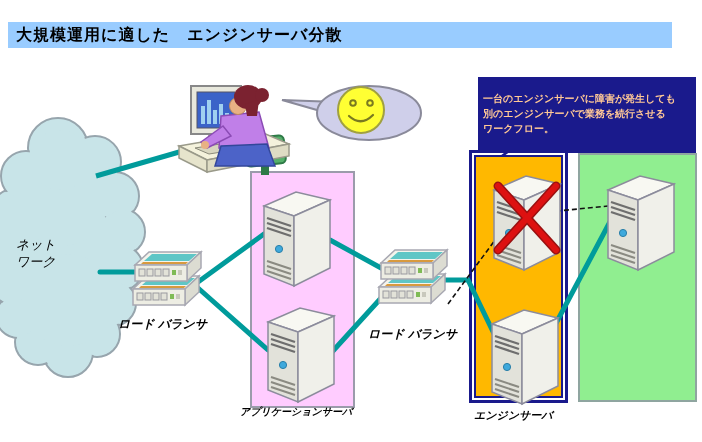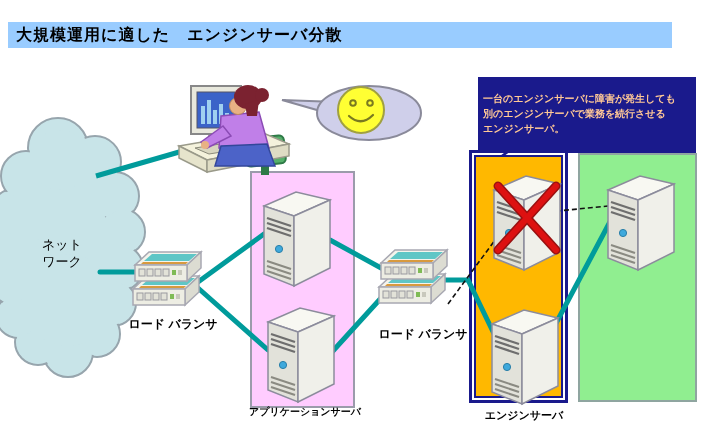--- a/index.html
+++ b/index.html
@@ -13,41 +13,41 @@
            color:#FFC896;font-size:10px;font-weight:bold;line-height:15px;
            padding:14px 5px;z-index:3;}
   .zone{z-index:1;}
   #app-zone{left:250px;top:171px;width:101px;height:233px;background:#FFCCFF;
             border:2px solid #9B9BAB;}
   #wf-zone{left:469px;top:150px;width:93px;height:247px;background:#FFB800;
            border:3px solid #1A1A8C;
            box-shadow:inset 0 0 0 2px #FFFFFF, inset 0 0 0 4px #1A1A8C;}
   #db-zone{left:578px;top:153px;width:115px;height:245px;background:#90EE90;
            border:2px solid #8FA5A0;}
-  .lbl{z-index:3;font-weight:bold;font-size:12px;color:#000;text-align:center;}
+  .lbl{z-index:3;font-weight:bold;font-size:12px;color:#000;font-style:italic;}
   #network-label{left:16px;top:236px;width:92px;font-weight:normal;font-size:13px;
                  line-height:17px;}
   #lb1-label{left:118px;top:316px;width:110px;}
   #lb2-label{left:368px;top:326px;width:110px;}
   #app-label{left:240px;top:405px;width:130px;font-size:10px;}
   #wf-label{left:474px;top:408px;width:100px;font-size:11px;line-height:14px;}
   #db-label{left:580px;top:409px;width:112px;font-size:11px;}
   #diagram-svg{left:0;top:0;z-index:2;pointer-events:none;}
 </style>
 </head>
 <body>
 
 <div id="stage">
 
   <div id="title-bar" class="abs">大規模運用に適した　エンジンサーバ分散</div>
 
   <div id="callout" class="abs">
     <div>一台のエンジンサーバに障害が発生しても</div>
     <div>別のエンジンサーバで業務を続行させる</div>
-    <div>エンジンサーバ。</div>
+    <div>ワークフロー。</div>
   </div>
 
   <div id="app-zone" class="abs zone"></div>
   <div id="wf-zone" class="abs zone"></div>
   <div id="db-zone" class="abs zone"></div>
 
   <svg id="diagram-svg" class="abs" width="702" height="442" viewBox="0 0 702 442">
     <defs>
       <g id="lb-unit">
         <polygon points="14,0 66,0 52,13 0,13" fill="#F4F4EC" stroke="#A8A8B2" stroke-width="1.5"></polygon>

